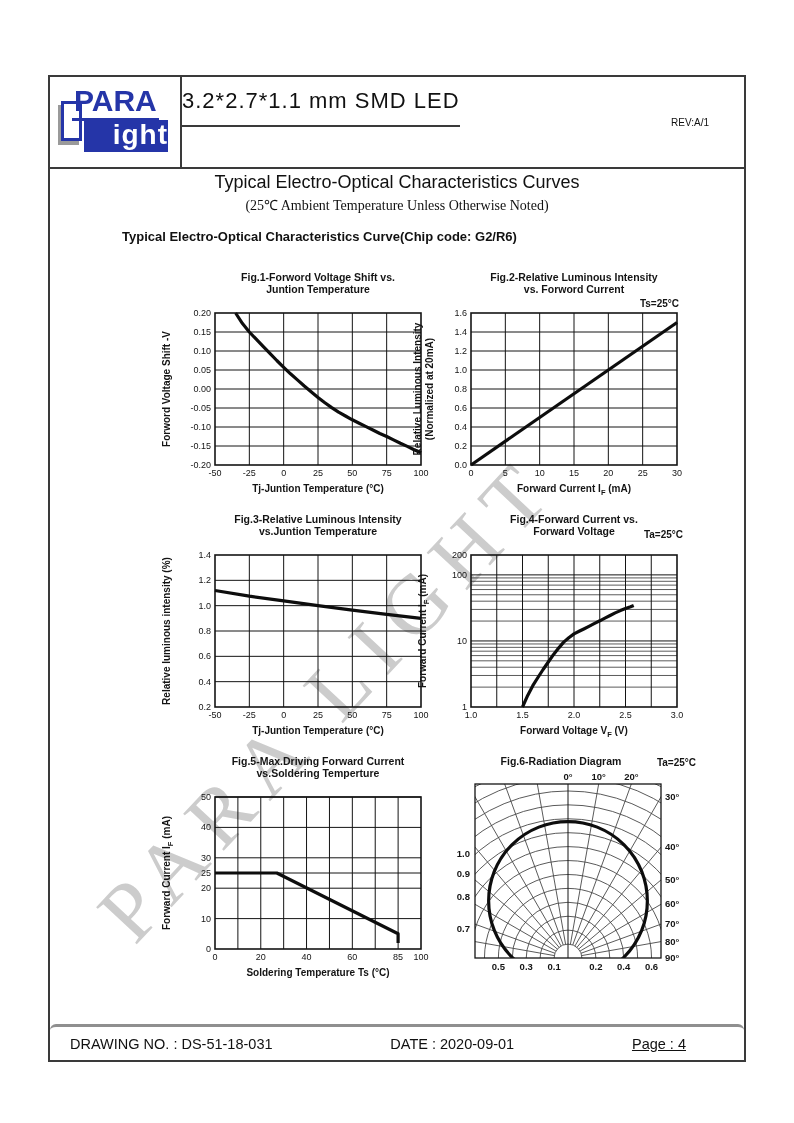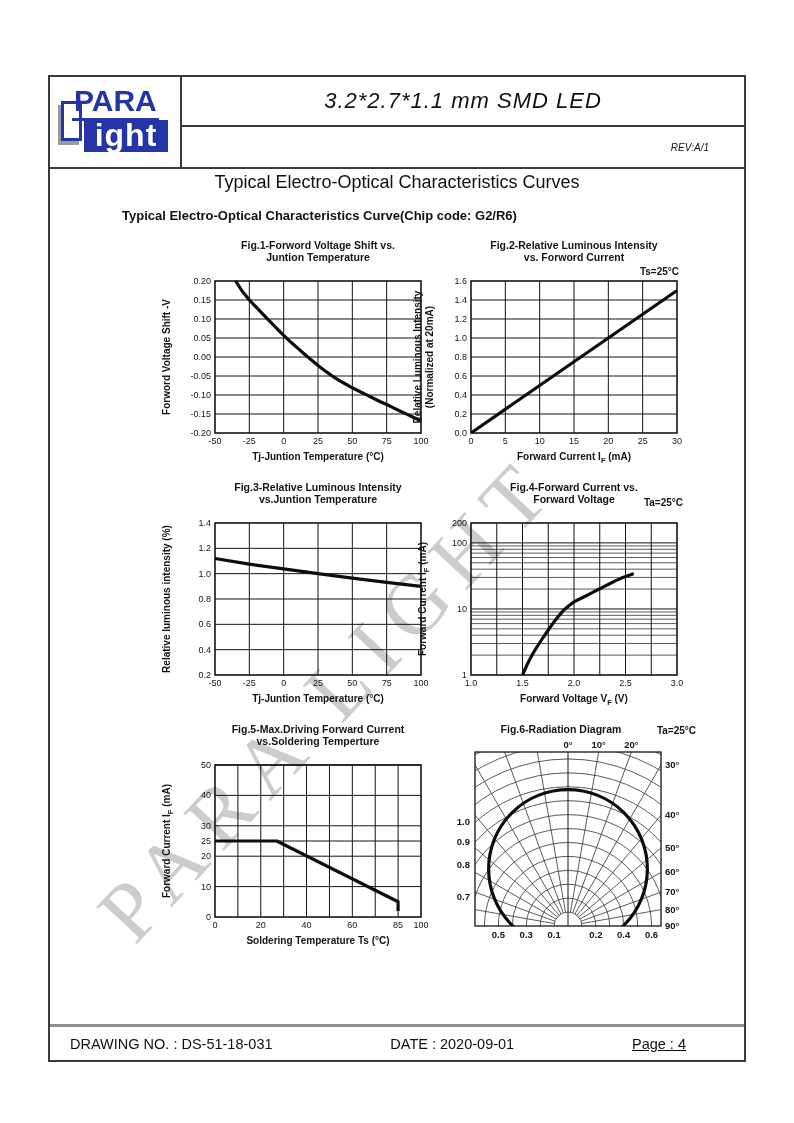--- a/index.html
+++ b/index.html
@@ -11,34 +11,34 @@
   .border-box{position:absolute;left:48px;top:75px;width:698px;height:987px;
         border:2px solid #3a3a3a;display:flex;flex-direction:column;background:transparent;box-sizing:border-box;}
   .header{height:90px;border-bottom:2px solid #3a3a3a;display:flex;flex:0 0 auto;background:#fff;}
   .logo-cell{width:130px;border-right:2px solid #3a3a3a;display:flex;align-items:center;justify-content:center;}
   .logo-wrap{position:relative;width:108px;height:66px;}
   .logo-L{position:absolute;left:0;top:12px;width:15px;height:34px;background:#fff;
         border:3px solid #2535a8;box-shadow:-3px 4px 0 #9a9a9a;}
   .logo-para{position:absolute;left:11px;top:-3px;color:#2535a8;font-size:30px;font-weight:bold;
         line-height:1.02;border-bottom:3px solid #2535a8;padding:0 2px 1px 2px;letter-spacing:0;}
   .logo-ight{position:absolute;left:23px;top:31px;width:84px;height:32px;background:#2535a8;color:#fff;
-        font-size:32px;font-weight:bold;line-height:30px;text-align:center;letter-spacing:1px;}
-  .header-right{flex:1;display:flex;flex-direction:column;font-style:italic;}
+        font-size:28px;font-weight:bold;line-height:30px;text-align:right;letter-spacing:1px;}
+  .header-right{flex:1;display:flex;flex-direction:row;}
   .header-row1{height:50px;border-bottom:2px solid #3a3a3a;display:flex;align-items:center;
         justify-content:center;font-size:22px;letter-spacing:1px;box-sizing:border-box;}
   .header-row2{flex:1;position:relative;display:flex;align-items:center;justify-content:center;font-size:21px;letter-spacing:1px;}
   .rev{position:absolute;right:35px;font-size:10px;letter-spacing:0;}
   .content{flex:1 1 auto;position:relative;}
   .doc-title{text-align:center;font-size:18px;margin-top:3px;}
   .doc-subtitle{text-align:center;font-family:"Liberation Serif",serif;font-size:14px;margin-top:2px;}
   .section-heading{font-weight:bold;font-size:13px;margin:15px 0 0 72px;}
-  .charts-grid{margin-top:14px;display:grid;grid-template-columns:256px 256px;padding-left:123px;
+  .charts-grid{margin-top:25px;display:grid;grid-template-columns:256px 256px;padding-left:123px;
         row-gap:2px;justify-items:center;text-decoration:underline;}
   .figure{width:292px;height:240px;overflow:visible;}
-  .footer{flex:0 0 auto;height:33px;border-top:3px solid #8f8f8f;display:flex;align-items:center;font-size:14.5px;background:transparent;}
+  .footer{flex:0 0 auto;height:33px;border-top:3px solid #8f8f8f;display:flex;align-items:center;font-size:14.5px;background:transparent;border-radius:6px;}
   .f-left{margin-left:20px;}
   .f-center{margin:0 auto;}
   .f-right{margin-right:58px;text-decoration:underline;}
   svg text{font-family:"Liberation Sans",sans-serif;fill:#141414;}
 </style>
 </head>
 <body>
 
 <div class="page">
   <div class="watermark">PARA LIGHT</div>
@@ -56,20 +56,21 @@
       <div class="header-right">
         <div class="header-row1">3.2*2.7*1.1 mm  SMD  LED</div>
         <div class="header-row2">
           <span class="rev">REV:A/1</span>
         </div>
       </div>
     </div>
 
     <div class="content">
       <div class="doc-title">Typical Electro-Optical Characteristics Curves</div>
+      <div class="doc-subtitle">(25℃ Ambient Temperature Unless Otherwise Noted)</div>
       <div class="section-heading">Typical Electro-Optical Characteristics Curve(Chip code: G2/R6)</div>
       <div class="charts-grid">
         <div class="figure"><svg width="292" height="240" viewBox="0 0 292 240">
               <text x="163" y="12" text-anchor="middle" font-size="10.5" font-weight="700">Fig.1-Forword Voltage Shift vs.</text>
               <text x="163" y="24" text-anchor="middle" font-size="10.5" font-weight="700">Juntion Temperature</text>
               <g stroke="#141414" stroke-width="1">
                 <line x1="94.33333333333333" y1="44" x2="94.33333333333333" y2="196"></line>
                 <line x1="128.66666666666666" y1="44" x2="128.66666666666666" y2="196"></line>
                 <line x1="163" y1="44" x2="163" y2="196"></line>
                 <line x1="197.33333333333331" y1="44" x2="197.33333333333331" y2="196"></line>

